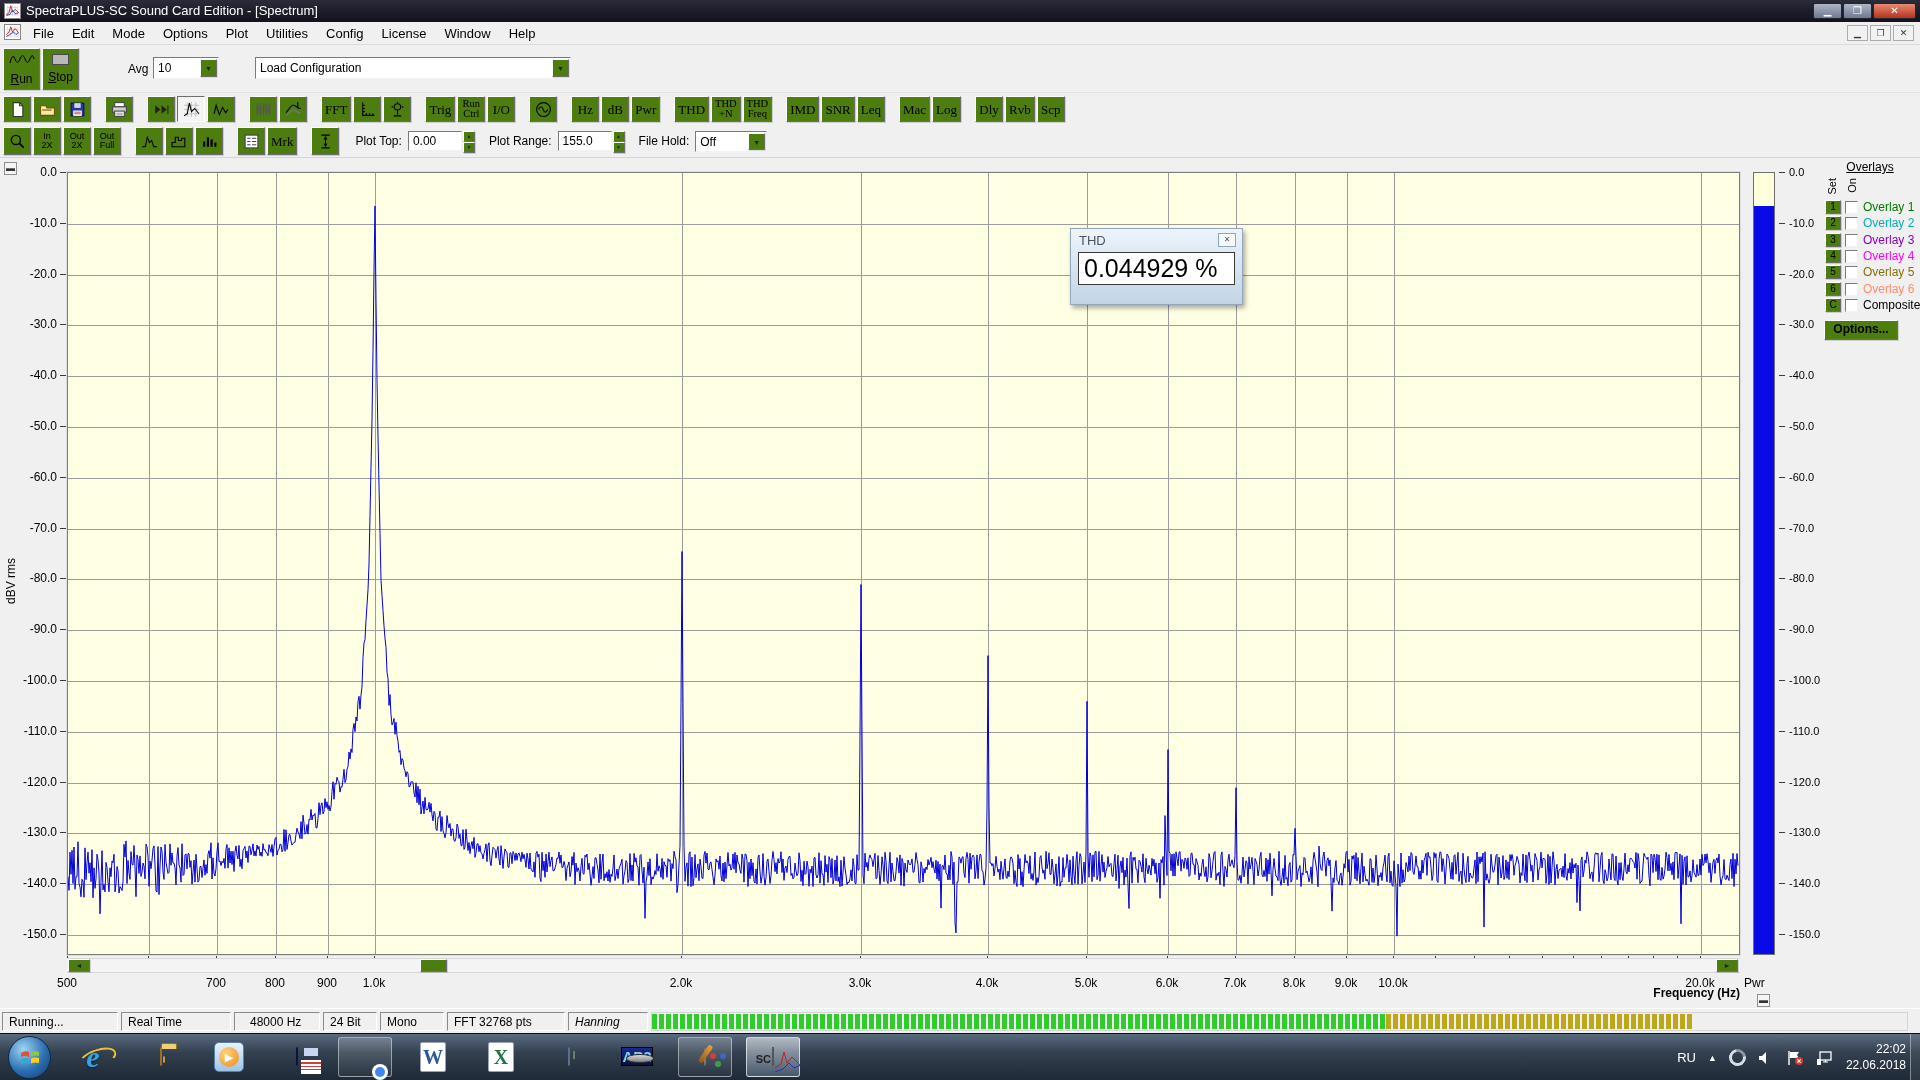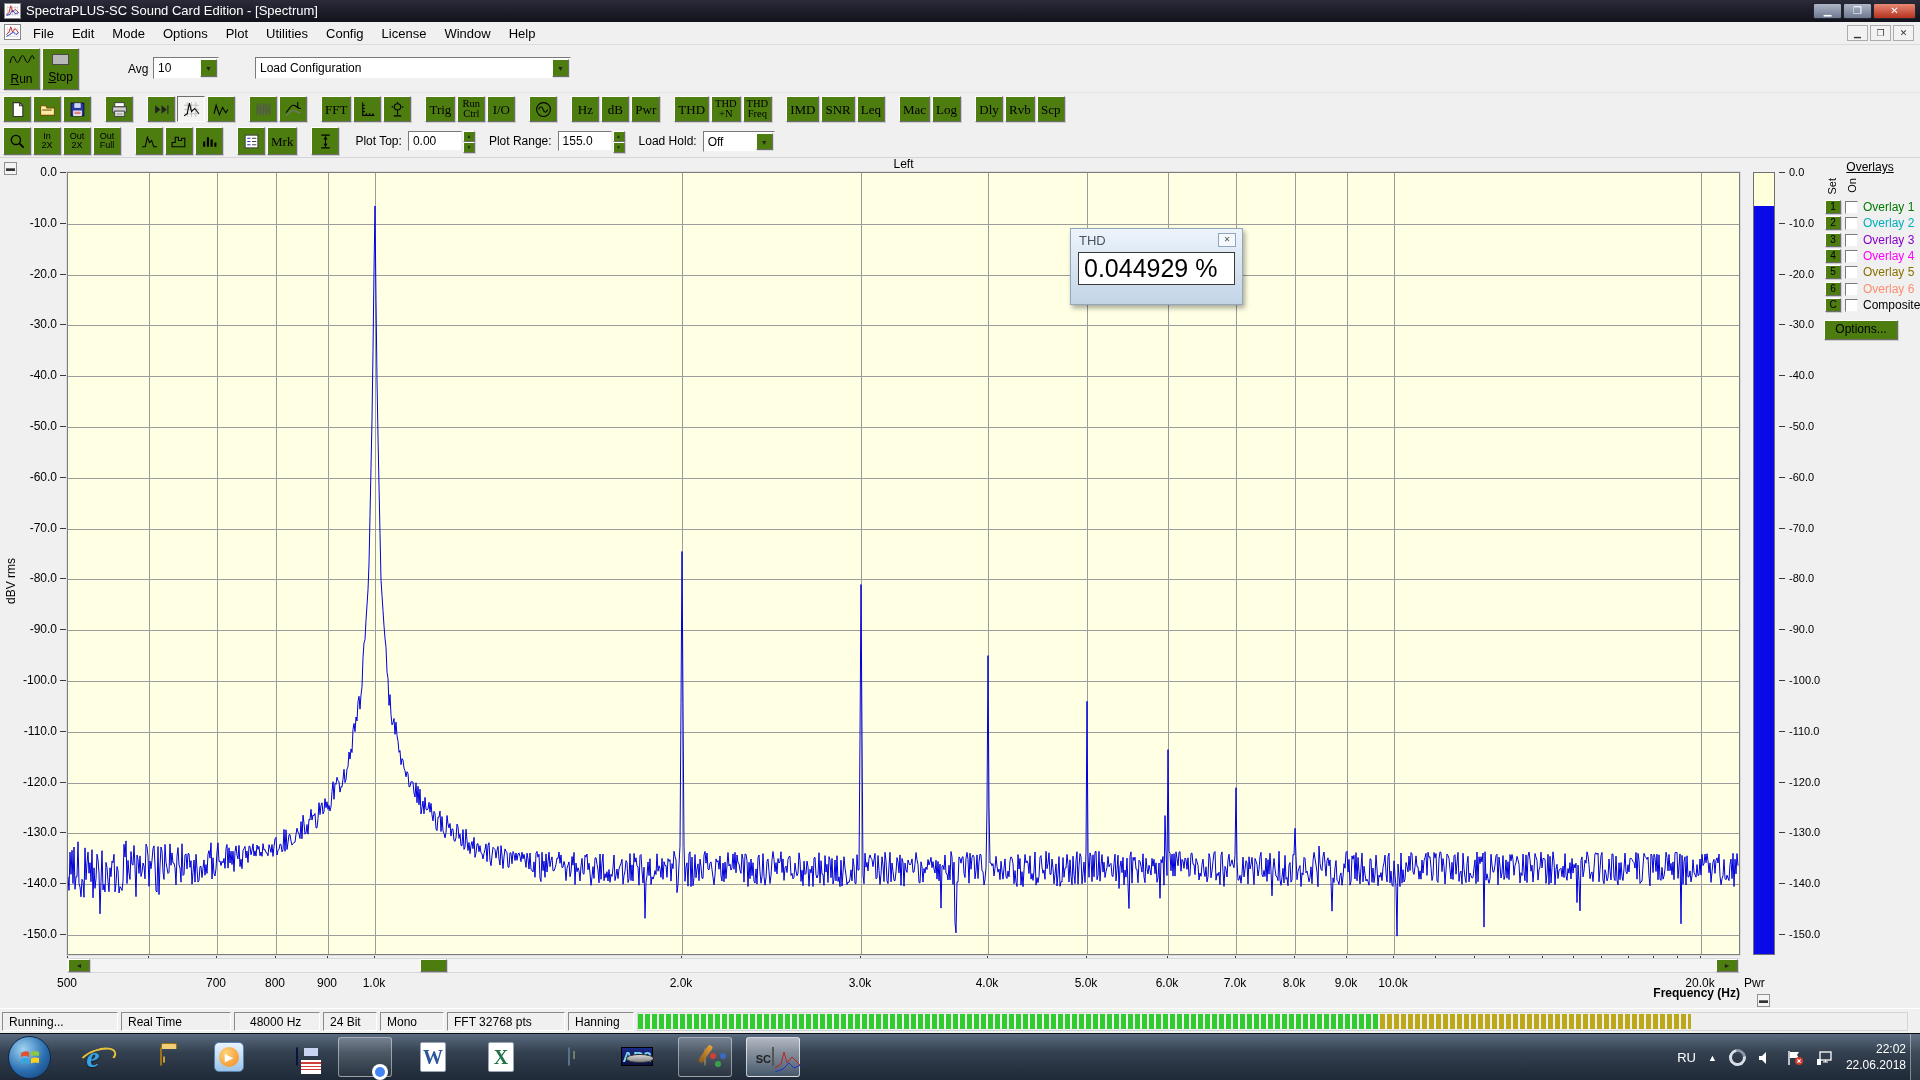--- a/index.html
+++ b/index.html
@@ -340,30 +340,29 @@
       <div class="spin">
           <div class="raised">▲</div>
           <div class="raised">▼</div>
         </div>
       <span class="tb3lbl">Plot Range:</span>
       <input class="numinput sunken" value="155.0" style="">
       <div class="spin">
           <div class="raised">▲</div>
           <div class="raised">▼</div>
         </div>
-      <span class="tb3lbl">Load Hold:</span>
+      <span class="tb3lbl">File Hold:</span>
       <div class="combo3 combo sunken">
         <span class="val">Off</span>
         <div class="dd raised">▼</div>
       </div>
     </div>
 
     <div id="client">
       <div id="collapse-tl">▬</div>
-      <div id="plot-title">Left</div>
       <div id="ylabel">dBV rms</div>
 
       <div id="plot">
           <svg width="1671" height="781" viewBox="0 0 1671 781">
             <path d="M81.5 0V781M149.5 0V781M208.5 0V781M260.5 0V781M307.5 0V781M614.5 0V781M793.5 0V781M920.5 0V781M1019.5 0V781M1100.5 0V781M1168.5 0V781M1227.5 0V781M1279.5 0V781M1326.5 0V781M1633.5 0V781M0 51.5H1671M0 102.5H1671M0 152.5H1671M0 203.5H1671M0 254.5H1671M0 305.5H1671M0 356.5H1671M0 406.5H1671M0 457.5H1671M0 508.5H1671M0 559.5H1671M0 610.5H1671M0 660.5H1671M0 711.5H1671M0 762.5H1671" stroke="#9C9C9C" fill="none" shape-rendering="crispEdges"></path>
             <path d="M0 703.6L1 717.4L2 679.2L3 701.3L4 677.3L5 710.5L6 674.0L7 716.3L8 703.6L9 703.8L10 668.8L11 710.6L12 714.0L13 723.8L14 706.3L15 708.2L16 724.3L17 674.9L18 706.7L19 689.9L20 679.1L21 700.2L22 689.7L23 708.7L24 676.7L25 724.8L26 694.8L27 715.4L28 705.7L29 681.2L30 686.8L31 700.0L32 740.8L33 708.8L34 677.7L35 716.9L36 711.3L37 718.9L38 689.4L39 694.7L40 708.7L41 718.7L42 694.8L43 703.7L44 688.0L45 689.7L46 681.3L47 718.9L48 710.8L49 693.5L50 697.2L51 720.0L52 713.6L53 715.1L54 717.5L55 708.4L56 671.3L57 684.0L58 667.9L59 710.6L60 687.4L61 700.3L62 706.4L63 678.6L64 691.3L65 692.1L66 672.5L67 693.9L68 723.6L69 682.1L70 686.5L71 700.4L72 682.9L73 703.5L74 699.0L75 690.0L76 693.0L77 705.8L78 671.2L79 673.7L80 683.0L81 713.3L82 688.1L83 695.7L84 687.1L85 675.5L86 672.9L87 692.0L88 718.0L89 719.1L90 673.6L91 721.6L92 693.0L93 674.0L94 678.1L95 699.2L96 706.4L97 671.4L98 689.3L99 695.1L100 700.5L101 699.4L102 670.9L103 692.3L104 679.9L105 690.0L106 690.1L107 694.7L108 711.9L109 683.2L110 674.6L111 691.9L112 695.0L113 709.2L114 670.8L115 702.5L116 701.3L117 681.9L118 680.9L119 695.9L120 680.6L121 680.7L122 694.4L123 687.7L124 711.2L125 699.2L126 687.0L127 709.1L128 681.3L129 695.9L130 709.1L131 707.4L132 693.6L133 693.3L134 704.5L135 695.3L136 686.9L137 702.2L138 691.6L139 700.4L140 681.3L141 677.6L142 685.1L143 669.8L144 706.0L145 684.8L146 700.6L147 703.0L148 695.8L149 678.5L150 669.8L151 688.7L152 687.9L153 692.6L154 688.3L155 689.9L156 685.4L157 695.3L158 675.5L159 671.5L160 695.1L161 674.8L162 690.0L163 678.2L164 691.5L165 678.2L166 698.5L167 678.7L168 672.9L169 682.2L170 685.9L171 672.4L172 693.6L173 686.2L174 695.7L175 677.4L176 675.7L177 673.4L178 684.9L179 678.0L180 689.5L181 673.1L182 673.5L183 681.8L184 677.5L185 670.8L186 682.9L187 677.8L188 683.1L189 672.0L190 676.4L191 673.4L192 682.7L193 679.0L194 683.3L195 670.7L196 677.1L197 676.5L198 679.6L199 680.0L200 682.8L201 671.7L202 675.2L203 679.4L204 671.5L205 683.4L206 673.7L207 665.8L208 664.4L209 682.0L210 677.3L211 676.4L212 671.1L213 671.5L214 678.8L215 676.7L216 656.4L217 678.3L218 656.8L219 676.5L220 669.6L221 661.8L222 661.5L223 668.0L224 672.1L225 670.6L226 669.3L227 669.2L228 661.2L229 655.2L230 659.0L231 660.9L232 665.5L233 648.6L234 665.8L235 642.2L236 650.3L237 661.2L238 660.1L239 651.5L240 661.2L241 646.2L242 647.1L243 636.4L244 647.0L245 642.0L246 642.7L247 640.5L248 654.8L249 654.8L250 645.5L251 629.7L252 641.6L253 632.2L254 629.8L255 640.9L256 638.5L257 625.6L258 634.7L259 628.8L260 636.4L261 632.4L262 638.0L263 633.7L264 618.4L265 608.7L266 626.3L267 610.3L268 611.3L269 604.3L270 607.5L271 608.9L272 619.1L273 613.6L274 614.0L275 606.3L276 596.3L277 609.6L278 606.5L279 596.0L280 593.7L281 579.0L282 586.1L283 575.9L284 579.5L285 556.4L286 550.5L287 558.6L288 544.0L289 548.0L290 528.5L291 523.3L292 536.1L293 521.9L294 513.8L295 484.5L296 469.9L297 466.7L298 447.2L299 432.0L300 416.8L301 390.9L302 342.7L303 294.4L304 246.1L305 177.7L306 98.1L307 33.0L308 127.3L309 207.0L310 263.8L311 312.1L312 360.4L313 407.1L314 422.4L315 437.6L316 452.8L317 465.4L318 474.2L319 499.2L320 505.2L321 532.4L322 521.6L323 541.7L324 551.9L325 550.0L326 545.5L327 561.3L328 549.2L329 562.6L330 568.2L331 579.3L332 577.6L333 591.7L334 585.6L335 587.0L336 595.1L337 597.7L338 603.8L339 598.7L340 600.7L341 613.8L342 613.5L343 608.7L344 608.8L345 609.2L346 620.0L347 624.1L348 609.8L349 629.7L350 613.3L351 631.8L352 616.2L353 641.0L354 634.8L355 628.0L356 640.8L357 624.4L358 636.4L359 637.0L360 636.0L361 629.3L362 639.2L363 630.4L364 641.9L365 647.9L366 638.4L367 640.5L368 656.1L369 657.7L370 644.1L371 644.2L372 638.1L373 658.5L374 643.6L375 657.8L376 660.4L377 664.8L378 659.7L379 642.5L380 650.9L381 654.9L382 650.5L383 663.1L384 655.8L385 656.3L386 667.6L387 668.3L388 664.8L389 651.1L390 653.7L391 665.4L392 661.1L393 672.6L394 672.6L395 656.6L396 676.4L397 674.2L398 656.2L399 667.3L400 677.5L401 669.5L402 680.6L403 672.4L404 668.5L405 675.7L406 664.4L407 684.4L408 680.1L409 671.0L410 670.6L411 678.7L412 672.6L413 679.9L414 680.8L415 685.9L416 680.5L417 676.5L418 670.9L419 688.6L420 672.6L421 669.7L422 687.7L423 692.7L424 682.9L425 674.3L426 675.4L427 676.5L428 685.1L429 677.3L430 673.4L431 686.0L432 692.0L433 672.6L434 682.1L435 695.5L436 684.0L437 675.9L438 678.6L439 679.3L440 694.1L441 694.3L442 679.7L443 680.3L444 690.7L445 678.5L446 680.8L447 687.5L448 680.0L449 687.3L450 681.0L451 679.9L452 683.5L453 688.7L454 679.2L455 685.8L456 681.3L457 687.0L458 694.4L459 680.2L460 685.9L461 696.0L462 680.0L463 696.6L464 697.3L465 699.0L466 688.9L467 704.3L468 680.2L469 678.4L470 684.2L471 681.3L472 705.3L473 708.6L474 679.2L475 697.6L476 688.1L477 704.3L478 680.9L479 699.0L480 688.8L481 679.2L482 693.7L483 687.4L484 683.9L485 697.7L486 697.8L487 695.1L488 691.4L489 685.0L490 685.5L491 679.0L492 690.3L493 682.0L494 694.7L495 694.1L496 688.4L497 692.6L498 707.6L499 695.2L500 692.2L501 688.9L502 703.7L503 699.0L504 683.5L505 692.2L506 679.4L507 711.6L508 690.1L509 698.7L510 694.8L511 697.7L512 708.0L513 692.8L514 685.4L515 700.4L516 701.3L517 682.2L518 684.1L519 681.0L520 696.7L521 690.2L522 700.2L523 712.3L524 703.9L525 693.6L526 705.4L527 685.1L528 684.7L529 691.2L530 697.0L531 709.8L532 681.0L533 706.3L534 689.9L535 681.0L536 707.7L537 700.7L538 704.7L539 698.7L540 708.0L541 696.5L542 709.3L543 701.2L544 703.4L545 695.0L546 682.0L547 707.6L548 702.2L549 696.0L550 705.6L551 696.0L552 692.9L553 690.2L554 686.3L555 711.2L556 702.5L557 698.2L558 687.6L559 689.4L560 709.5L561 705.7L562 680.6L563 707.5L564 691.9L565 708.0L566 680.4L567 689.1L568 684.8L569 692.9L570 694.0L571 712.2L572 682.5L573 681.5L574 698.0L575 710.0L576 694.2L577 745.3L578 709.2L579 702.6L580 689.0L581 702.6L582 685.7L583 711.6L584 703.8L585 706.1L586 703.2L587 697.6L588 701.5L589 680.8L590 698.2L591 692.8L592 695.5L593 704.4L594 685.4L595 706.3L596 688.7L597 692.5L598 692.4L599 704.3L600 685.7L601 688.4L602 686.7L603 708.1L604 690.6L605 695.6L606 678.2L607 683.4L608 686.9L609 719.6L610 711.7L611 691.1L612 673.1L613 530.9L614 378.5L615 530.9L616 673.1L617 708.3L618 694.1L619 689.8L620 713.2L621 680.9L622 678.8L623 713.6L624 684.1L625 712.7L626 704.7L627 681.5L628 704.7L629 695.9L630 690.8L631 707.7L632 686.2L633 693.5L634 705.2L635 705.3L636 682.0L637 678.4L638 690.2L639 680.0L640 696.1L641 696.9L642 690.3L643 688.9L644 696.6L645 704.2L646 711.9L647 701.9L648 685.9L649 689.0L650 687.6L651 696.2L652 683.0L653 702.9L654 708.0L655 690.1L656 708.8L657 689.1L658 705.6L659 692.1L660 679.5L661 693.0L662 691.2L663 697.1L664 694.7L665 680.9L666 696.3L667 679.3L668 699.8L669 682.0L670 689.9L671 690.6L672 697.3L673 700.4L674 681.1L675 686.2L676 709.1L677 681.1L678 681.3L679 687.7L680 713.5L681 689.3L682 705.7L683 686.0L684 702.7L685 689.7L686 708.1L687 710.1L688 695.9L689 711.1L690 684.5L691 682.0L692 698.7L693 710.2L694 703.8L695 680.6L696 703.5L697 712.2L698 704.9L699 688.1L700 686.0L701 698.4L702 710.5L703 702.5L704 686.9L705 678.5L706 686.3L707 698.7L708 689.6L709 700.9L710 685.6L711 690.0L712 688.5L713 678.7L714 699.5L715 685.9L716 707.4L717 694.8L718 693.0L719 699.5L720 686.3L721 683.6L722 683.4L723 702.5L724 700.3L725 705.9L726 704.2L727 690.1L728 698.0L729 702.8L730 700.2L731 679.8L732 687.6L733 708.4L734 697.2L735 712.7L736 688.2L737 701.5L738 700.4L739 688.1L740 693.9L741 713.3L742 696.3L743 699.8L744 693.1L745 713.5L746 685.1L747 684.3L748 701.6L749 705.0L750 701.9L751 679.7L752 710.2L753 687.7L754 701.1L755 701.4L756 712.3L757 682.6L758 699.1L759 691.3L760 709.5L761 683.6L762 686.9L763 704.7L764 685.4L765 711.0L766 705.9L767 687.0L768 707.9L769 682.7L770 708.5L771 703.9L772 713.6L773 687.2L774 713.1L775 699.2L776 683.7L777 695.1L778 702.0L779 711.6L780 709.0L781 709.5L782 705.5L783 696.8L784 707.9L785 685.5L786 693.0L787 710.3L788 710.6L789 681.7L790 697.1L791 696.9L792 563.9L793 411.5L794 563.9L795 701.9L796 710.7L797 680.2L798 694.1L799 689.3L800 697.9L801 685.4L802 681.9L803 685.1L804 686.7L805 693.7L806 686.8L807 680.4L808 705.8L809 704.9L810 682.5L811 697.3L812 711.5L813 701.4L814 683.8L815 692.2L816 708.6L817 679.3L818 687.7L819 707.8L820 710.6L821 692.9L822 679.3L823 708.8L824 690.0L825 698.4L826 707.3L827 707.7L828 698.8L829 684.6L830 689.0L831 699.9L832 681.9L833 712.4L834 685.5L835 689.3L836 713.2L837 690.1L838 696.9L839 699.4L840 687.0L841 690.2L842 692.0L843 690.5L844 685.9L845 699.3L846 699.0L847 690.9L848 679.5L849 686.6L850 691.7L851 709.5L852 709.9L853 688.8L854 693.9L855 709.1L856 695.5L857 700.1L858 694.0L859 696.5L860 686.5L861 692.0L862 689.0L863 684.3L864 694.7L865 688.7L866 695.9L867 700.0L868 687.2L869 706.1L870 688.5L871 707.8L872 691.1L873 735.1L874 693.1L875 692.4L876 696.7L877 682.0L878 700.3L879 700.9L880 707.0L881 692.2L882 706.8L883 678.5L884 684.2L885 711.4L886 689.2L887 749.7L888 759.9L889 709.0L890 709.1L891 683.9L892 685.5L893 690.2L894 684.4L895 683.6L896 700.4L897 704.5L898 685.1L899 679.4L900 686.4L901 710.2L902 680.2L903 696.2L904 684.4L905 682.1L906 683.8L907 705.8L908 697.9L909 681.9L910 705.6L911 688.8L912 681.1L913 681.9L914 697.9L915 698.5L916 712.0L917 706.2L918 694.6L919 635.0L920 482.6L921 635.0L922 690.0L923 689.9L924 692.8L925 690.6L926 703.0L927 695.4L928 683.3L929 693.2L930 699.2L931 696.1L932 706.6L933 688.3L934 697.9L935 706.2L936 695.2L937 685.9L938 703.9L939 705.5L940 698.1L941 703.8L942 687.8L943 683.8L944 685.5L945 690.6L946 710.7L947 697.6L948 709.3L949 713.5L950 681.5L951 696.0L952 685.5L953 712.1L954 698.7L955 713.7L956 696.9L957 681.5L958 689.9L959 687.8L960 690.2L961 700.5L962 682.8L963 706.1L964 700.6L965 707.4L966 697.9L967 679.0L968 712.1L969 704.6L970 709.7L971 703.2L972 684.1L973 682.6L974 694.2L975 700.3L976 697.1L977 706.3L978 678.3L979 695.7L980 690.3L981 679.8L982 701.2L983 701.5L984 686.0L985 695.2L986 710.8L987 701.3L988 690.9L989 713.0L990 701.5L991 683.6L992 713.3L993 708.6L994 709.0L995 684.6L996 704.3L997 695.2L998 695.0L999 681.4L1000 691.4L1001 709.0L1002 686.8L1003 703.2L1004 711.9L1005 683.2L1006 701.4L1007 710.6L1008 687.5L1009 678.7L1010 711.2L1011 692.6L1012 680.6L1013 683.8L1014 710.8L1015 700.4L1016 689.1L1017 709.5L1018 679.1L1019 528.3L1020 680.7L1021 704.3L1022 679.9L1023 683.5L1024 708.6L1025 681.8L1026 703.8L1027 678.8L1028 678.3L1029 706.7L1030 702.7L1031 678.3L1032 708.2L1033 692.4L1034 681.6L1035 699.1L1036 689.1L1037 704.5L1038 698.5L1039 694.6L1040 683.5L1041 693.8L1042 691.5L1043 690.4L1044 702.9L1045 703.6L1046 690.6L1047 681.2L1048 708.0L1049 696.4L1050 682.2L1051 715.5L1052 693.9L1053 687.9L1054 699.6L1055 684.3L1056 711.9L1057 697.1L1058 704.1L1059 685.1L1060 711.8L1061 735.5L1062 683.3L1063 678.8L1064 710.2L1065 684.4L1066 687.4L1067 684.1L1068 696.2L1069 696.4L1070 709.8L1071 687.2L1072 688.3L1073 693.4L1074 699.1L1075 680.8L1076 704.1L1077 709.7L1078 685.3L1079 695.6L1080 700.9L1081 692.3L1082 696.5L1083 702.1L1084 685.4L1085 693.2L1086 686.3L1087 700.7L1088 689.8L1089 709.3L1090 704.6L1091 690.0L1092 725.3L1093 686.6L1094 689.9L1095 683.5L1096 712.2L1097 642.6L1098 679.2L1099 702.5L1100 576.6L1101 678.3L1102 680.3L1103 697.8L1104 681.1L1105 703.1L1106 680.7L1107 703.1L1108 678.8L1109 685.5L1110 692.7L1111 679.2L1112 678.6L1113 698.2L1114 686.4L1115 688.0L1116 695.3L1117 685.0L1118 686.9L1119 696.3L1120 684.8L1121 703.4L1122 702.2L1123 680.5L1124 680.1L1125 691.2L1126 691.4L1127 701.6L1128 685.6L1129 688.6L1130 692.4L1131 707.0L1132 700.0L1133 703.3L1134 691.4L1135 686.1L1136 698.9L1137 703.6L1138 693.8L1139 708.9L1140 703.6L1141 680.6L1142 684.8L1143 704.8L1144 698.0L1145 688.3L1146 679.8L1147 678.5L1148 707.2L1149 700.5L1150 702.6L1151 699.2L1152 711.8L1153 682.4L1154 678.9L1155 698.7L1156 713.4L1157 693.4L1158 696.2L1159 704.0L1160 687.1L1161 681.2L1162 693.3L1163 690.8L1164 686.8L1165 691.8L1166 694.7L1167 682.3L1168 614.7L1169 688.5L1170 707.2L1171 706.8L1172 702.3L1173 710.3L1174 700.8L1175 684.1L1176 703.9L1177 696.1L1178 687.7L1179 689.9L1180 711.0L1181 683.8L1182 696.0L1183 691.3L1184 684.4L1185 698.3L1186 711.6L1187 685.5L1188 688.2L1189 691.6L1190 703.0L1191 696.6L1192 683.5L1193 679.3L1194 701.7L1195 703.8L1196 697.4L1197 703.5L1198 685.0L1199 708.4L1200 686.7L1201 701.1L1202 680.2L1203 698.1L1204 722.8L1205 696.8L1206 685.5L1207 695.8L1208 703.2L1209 703.7L1210 707.6L1211 678.3L1212 707.0L1213 712.3L1214 704.2L1215 695.3L1216 710.0L1217 682.4L1218 706.3L1219 704.5L1220 712.7L1221 692.1L1222 689.5L1223 709.2L1224 706.8L1225 681.5L1226 682.1L1227 655.3L1228 683.9L1229 706.7L1230 698.5L1231 695.2L1232 692.6L1233 713.5L1234 699.9L1235 701.9L1236 684.3L1237 685.3L1238 699.8L1239 698.1L1240 702.7L1241 708.8L1242 704.6L1243 693.8L1244 710.7L1245 688.2L1246 679.4L1247 685.5L1248 692.0L1249 699.1L1250 713.7L1251 673.1L1252 690.2L1253 696.3L1254 697.6L1255 683.3L1256 679.0L1257 690.7L1258 703.2L1259 687.4L1260 684.8L1261 692.8L1262 686.9L1263 708.6L1264 738.2L1265 704.8L1266 709.5L1267 694.9L1268 687.5L1269 707.2L1270 708.3L1271 711.6L1272 702.7L1273 699.9L1274 712.3L1275 703.9L1276 690.7L1277 695.2L1278 679.5L1279 678.2L1280 699.1L1281 686.4L1282 712.2L1283 708.3L1284 682.9L1285 686.2L1286 682.3L1287 705.9L1288 679.6L1289 707.8L1290 684.5L1291 698.9L1292 710.9L1293 694.7L1294 680.1L1295 708.8L1296 693.3L1297 701.2L1298 708.0L1299 706.2L1300 708.5L1301 712.2L1302 685.8L1303 686.3L1304 709.3L1305 695.0L1306 709.7L1307 701.6L1308 682.1L1309 696.0L1310 712.8L1311 702.1L1312 704.1L1313 699.6L1314 707.6L1315 694.3L1316 689.7L1317 682.1L1318 700.3L1319 708.9L1320 683.6L1321 680.2L1322 709.9L1323 698.1L1324 712.2L1325 713.4L1326 687.8L1327 702.3L1328 713.2L1329 763.1L1330 691.1L1331 703.3L1332 713.6L1333 680.0L1334 710.2L1335 696.7L1336 709.0L1337 706.1L1338 689.5L1339 693.1L1340 698.9L1341 683.0L1342 697.5L1343 679.5L1344 681.0L1345 699.0L1346 701.4L1347 693.7L1348 682.9L1349 693.6L1350 693.8L1351 706.2L1352 697.8L1353 706.2L1354 687.1L1355 700.1L1356 687.7L1357 684.5L1358 680.3L1359 702.4L1360 679.2L1361 684.5L1362 683.7L1363 694.3L1364 707.5L1365 702.5L1366 679.5L1367 684.9L1368 680.5L1369 707.8L1370 709.4L1371 686.2L1372 678.9L1373 679.5L1374 698.6L1375 685.5L1376 693.2L1377 711.0L1378 697.2L1379 681.0L1380 682.6L1381 685.6L1382 696.6L1383 706.0L1384 689.4L1385 706.5L1386 682.9L1387 681.7L1388 701.2L1389 689.9L1390 679.3L1391 708.4L1392 700.1L1393 698.1L1394 711.2L1395 680.2L1396 695.7L1397 704.4L1398 709.6L1399 690.5L1400 683.3L1401 708.8L1402 700.0L1403 702.7L1404 705.1L1405 704.4L1406 695.1L1407 686.9L1408 710.7L1409 679.0L1410 708.7L1411 683.8L1412 690.6L1413 683.7L1414 689.0L1415 680.0L1416 754.1L1417 678.7L1418 707.2L1419 700.8L1420 706.1L1421 710.3L1422 705.9L1423 681.2L1424 692.0L1425 699.2L1426 698.7L1427 692.0L1428 682.6L1429 681.2L1430 711.9L1431 684.1L1432 693.1L1433 705.0L1434 700.0L1435 682.6L1436 706.5L1437 702.7L1438 686.9L1439 705.2L1440 688.7L1441 706.6L1442 681.6L1443 687.9L1444 681.4L1445 686.6L1446 702.3L1447 692.5L1448 689.5L1449 683.4L1450 686.8L1451 691.2L1452 710.0L1453 699.7L1454 702.5L1455 681.0L1456 698.6L1457 707.7L1458 681.9L1459 709.6L1460 683.2L1461 679.0L1462 686.7L1463 698.2L1464 692.2L1465 709.0L1466 697.1L1467 680.5L1468 684.2L1469 687.5L1470 707.1L1471 696.7L1472 694.0L1473 679.2L1474 694.9L1475 685.5L1476 685.5L1477 686.3L1478 710.4L1479 701.0L1480 681.3L1481 711.6L1482 683.3L1483 710.0L1484 694.7L1485 678.8L1486 687.6L1487 711.8L1488 696.2L1489 691.3L1490 705.6L1491 697.2L1492 696.3L1493 695.2L1494 703.7L1495 693.1L1496 704.6L1497 680.6L1498 702.4L1499 707.3L1500 695.5L1501 700.2L1502 689.6L1503 706.0L1504 685.5L1505 700.1L1506 691.4L1507 695.0L1508 690.2L1509 729.6L1510 692.1L1511 707.5L1512 737.9L1513 687.3L1514 683.9L1515 703.9L1516 698.0L1517 687.1L1518 690.2L1519 678.8L1520 682.9L1521 691.5L1522 705.7L1523 700.6L1524 698.9L1525 708.6L1526 695.1L1527 680.5L1528 679.8L1529 681.5L1530 680.1L1531 708.8L1532 696.2L1533 682.5L1534 679.4L1535 707.1L1536 710.7L1537 696.7L1538 700.6L1539 707.9L1540 704.6L1541 686.0L1542 697.7L1543 707.0L1544 681.0L1545 681.1L1546 704.6L1547 707.6L1548 683.1L1549 706.9L1550 712.0L1551 689.8L1552 706.7L1553 689.5L1554 703.2L1555 707.5L1556 695.6L1557 680.1L1558 698.5L1559 700.8L1560 691.7L1561 699.0L1562 685.6L1563 685.1L1564 686.6L1565 688.4L1566 689.7L1567 695.1L1568 679.4L1569 706.2L1570 680.4L1571 687.3L1572 710.5L1573 708.6L1574 708.2L1575 693.0L1576 680.3L1577 683.3L1578 684.6L1579 686.4L1580 684.1L1581 703.1L1582 712.8L1583 681.0L1584 682.9L1585 699.6L1586 681.2L1587 684.7L1588 698.5L1589 681.1L1590 706.8L1591 681.9L1592 706.0L1593 707.4L1594 694.4L1595 706.2L1596 703.0L1597 696.1L1598 679.2L1599 684.5L1600 697.9L1601 681.4L1602 697.7L1603 690.4L1604 701.9L1605 688.9L1606 706.7L1607 679.7L1608 679.5L1609 679.4L1610 705.4L1611 692.9L1612 680.9L1613 750.8L1614 682.3L1615 711.2L1616 688.3L1617 683.8L1618 712.0L1619 682.8L1620 704.0L1621 703.7L1622 697.9L1623 708.9L1624 702.8L1625 686.7L1626 699.4L1627 701.7L1628 704.2L1629 691.6L1630 702.7L1631 701.9L1632 686.0L1633 702.1L1634 681.3L1635 692.5L1636 690.8L1637 681.0L1638 689.7L1639 680.7L1640 687.9L1641 699.7L1642 689.9L1643 709.4L1644 698.9L1645 689.2L1646 686.4L1647 700.4L1648 687.2L1649 684.8L1650 690.0L1651 681.1L1652 702.9L1653 711.8L1654 705.6L1655 702.8L1656 686.5L1657 705.7L1658 706.8L1659 702.2L1660 705.0L1661 707.6L1662 691.4L1663 686.1L1664 705.6L1665 680.3L1666 713.5L1667 686.2L1668 700.9L1669 680.5L1670 692.7" stroke="#0000DC" fill="none" stroke-width="1"></path>
           </svg>
         </div>
       <div id="yaxis-left">
           <div class="ytick" style="left: 60px; top: 14px;"></div>
@@ -524,41 +523,41 @@
               <div class="ovbtn raised">6</div>
               <div class="ovcb sunken"></div>
               <div class="ovlab" style="color:#FF8E6E">Overlay 6</div>
             </div>
             <div class="ovrow" style="top: 137.8px; width: 100px;">
               <div class="ovbtn raised">C</div>
               <div class="ovcb sunken"></div>
               <div class="ovlab" style="color:#000000">Composite</div>
             </div>
           </div>
-        <div id="ov-options" class="raised" style="top: 160.1px;">Options...</div>
+        <div id="ov-options" class="raised" style="top: 160.1px; font-weight: bold;">Options...</div>
       </div>
 
       <div id="thdbox">
         <div class="t">THD</div>
         <div class="x">✕</div>
         <div class="vbox">
           <div class="v">0.044929 %</div>
         </div>
       </div>
     </div>
 
     <div id="statusbar">
       <div id="status-panels" style="display:flex">
           <div class="spanel" style="width: 116px;">Running...</div>
           <div class="spanel" style="width: 110px;">Real Time</div>
           <div class="spanel" style="width: 86px; padding-left: 15px;">48000 Hz</div>
           <div class="spanel" style="width: 54px;">24 Bit</div>
           <div class="spanel" style="width: 64px;">Mono</div>
           <div class="spanel" style="width: 118px;">FFT 32768 pts</div>
-          <div class="spanel" style="width: 66px;">Hanning</div>
+          <div class="spanel" style="width: 80px; font-style: italic;">Hanning</div>
         </div>
       <div id="progress">
           <div class="pseg" style="left: 0%; width: 58.5%; background: repeating-linear-gradient(90deg, rgb(47, 203, 47) 0px, rgb(47, 203, 47) 5px, rgb(239, 239, 239) 5px, rgb(239, 239, 239) 7px);"></div>
           <div class="pseg" style="left: 58.5%; width: 24.5%; background: repeating-linear-gradient(90deg, rgb(188, 168, 24) 0px, rgb(188, 168, 24) 5px, rgb(239, 239, 239) 5px, rgb(239, 239, 239) 7px);"></div>
         </div>
     </div>
   </div>
 
   <div id="taskbar">
     <div id="startorb">

